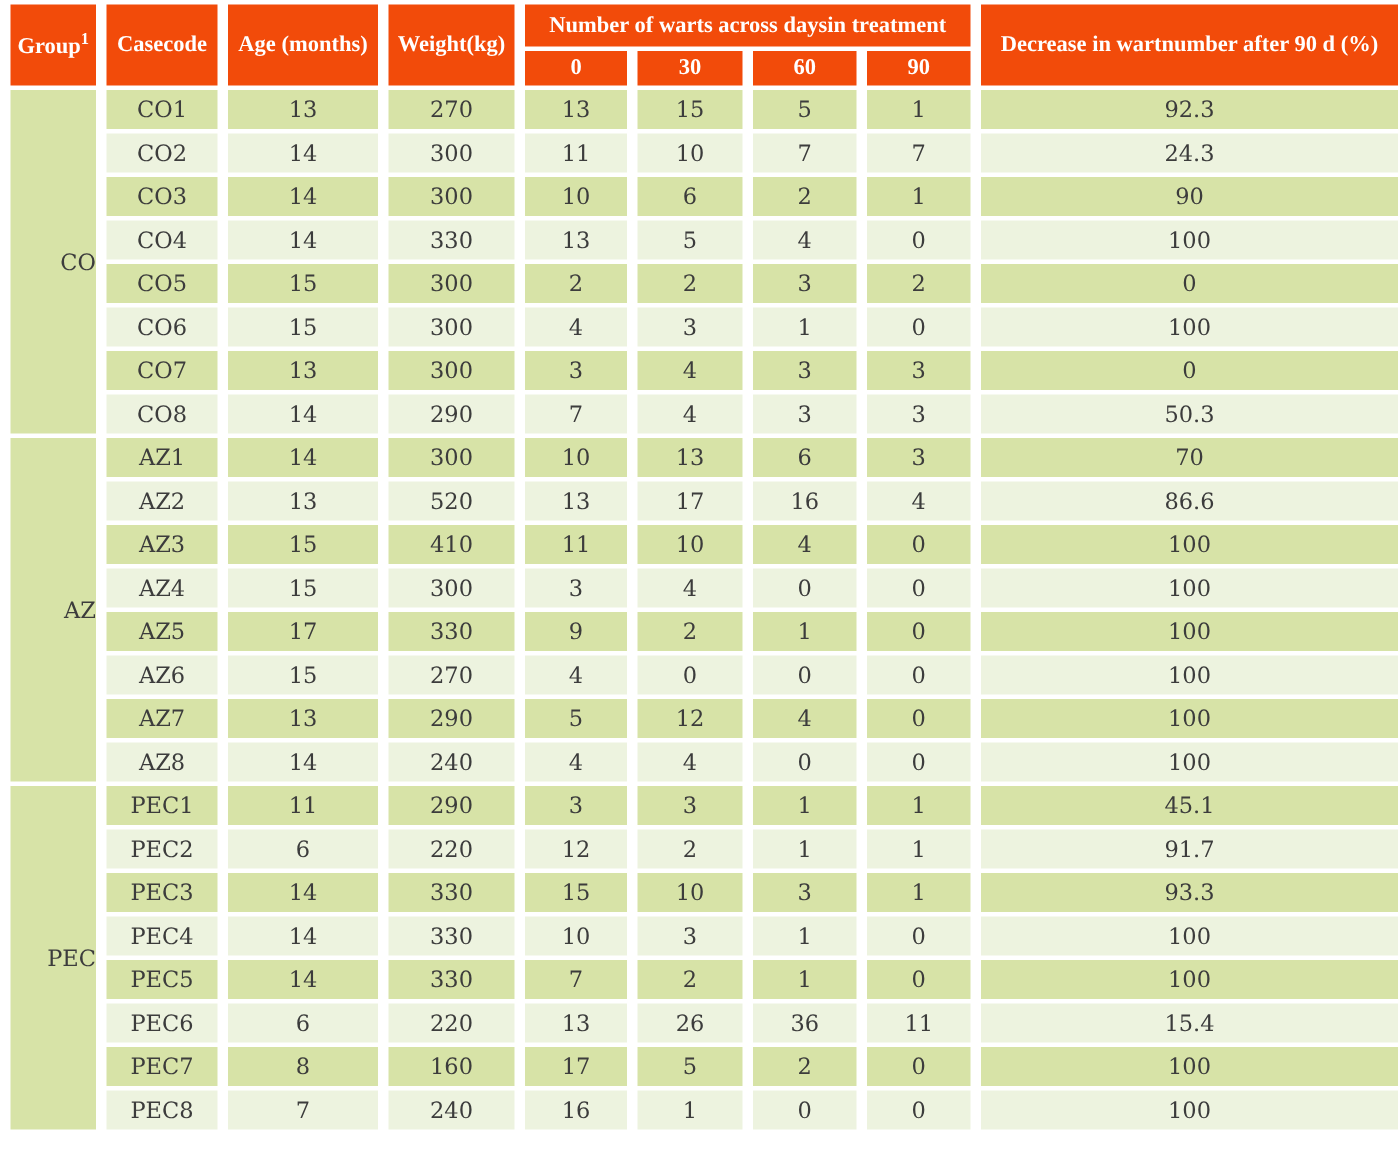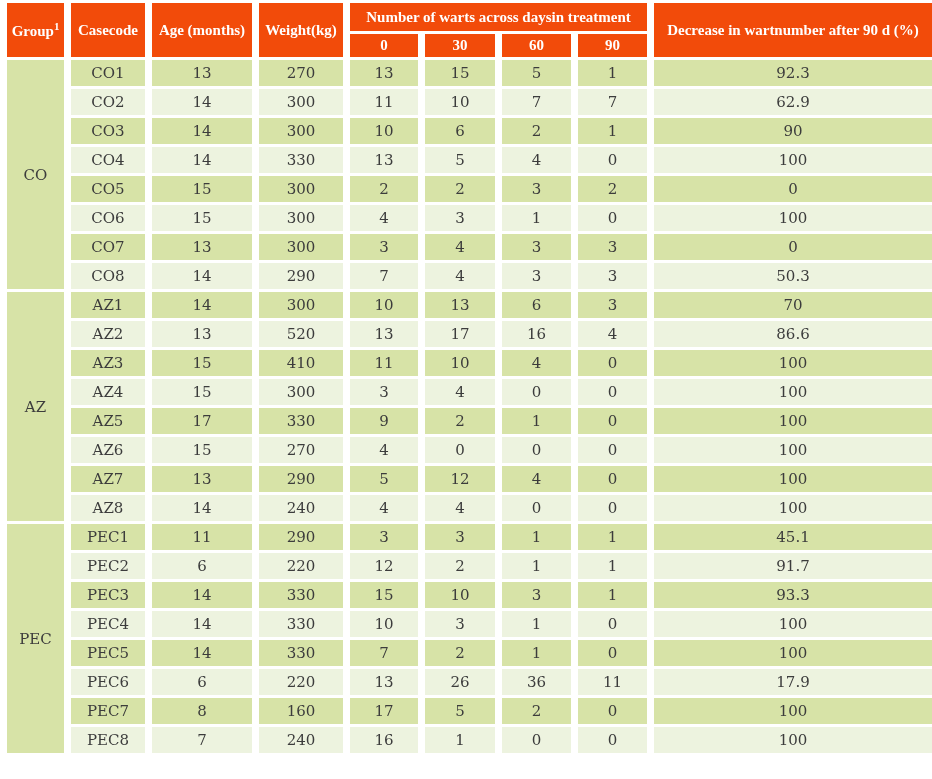--- a/index.html
+++ b/index.html
@@ -40,21 +40,21 @@
     font-family:"DejaVu Serif", serif;
     font-size:15px;
     color:var(--body-text);
     text-align:center;
     vertical-align:middle;
     padding:0;
     white-space:nowrap;
   }
   td.dark{background:var(--row-dark);}
   td.light{background:var(--row-light);}
-  td.group-cell{background:var(--row-dark);}
+  td.group-cell{background:var(--row-dark);text-align:right;}
 </style>
 </head>
 <body>
 
 <table class="warts">
   <colgroup>
     <col style="width:57px">
     <col style="width:74px">
     <col style="width:100px">
     <col style="width:84px">
@@ -93,21 +93,21 @@
         <td class="cell dark">92.3</td>
       </tr>
       <tr>
         <td class="cell light">CO2</td>
         <td class="cell light">14</td>
         <td class="cell light">300</td>
         <td class="cell light">11</td>
         <td class="cell light">10</td>
         <td class="cell light">7</td>
         <td class="cell light">7</td>
-        <td class="cell light">62.9</td>
+        <td class="cell light">24.3</td>
       </tr>
       <tr>
         <td class="cell dark">CO3</td>
         <td class="cell dark">14</td>
         <td class="cell dark">300</td>
         <td class="cell dark">10</td>
         <td class="cell dark">6</td>
         <td class="cell dark">2</td>
         <td class="cell dark">1</td>
         <td class="cell dark">90</td>
@@ -295,21 +295,21 @@
         <td class="cell dark">100</td>
       </tr>
       <tr>
         <td class="cell light">PEC6</td>
         <td class="cell light">6</td>
         <td class="cell light">220</td>
         <td class="cell light">13</td>
         <td class="cell light">26</td>
         <td class="cell light">36</td>
         <td class="cell light">11</td>
-        <td class="cell light">17.9</td>
+        <td class="cell light">15.4</td>
       </tr>
       <tr>
         <td class="cell dark">PEC7</td>
         <td class="cell dark">8</td>
         <td class="cell dark">160</td>
         <td class="cell dark">17</td>
         <td class="cell dark">5</td>
         <td class="cell dark">2</td>
         <td class="cell dark">0</td>
         <td class="cell dark">100</td>

